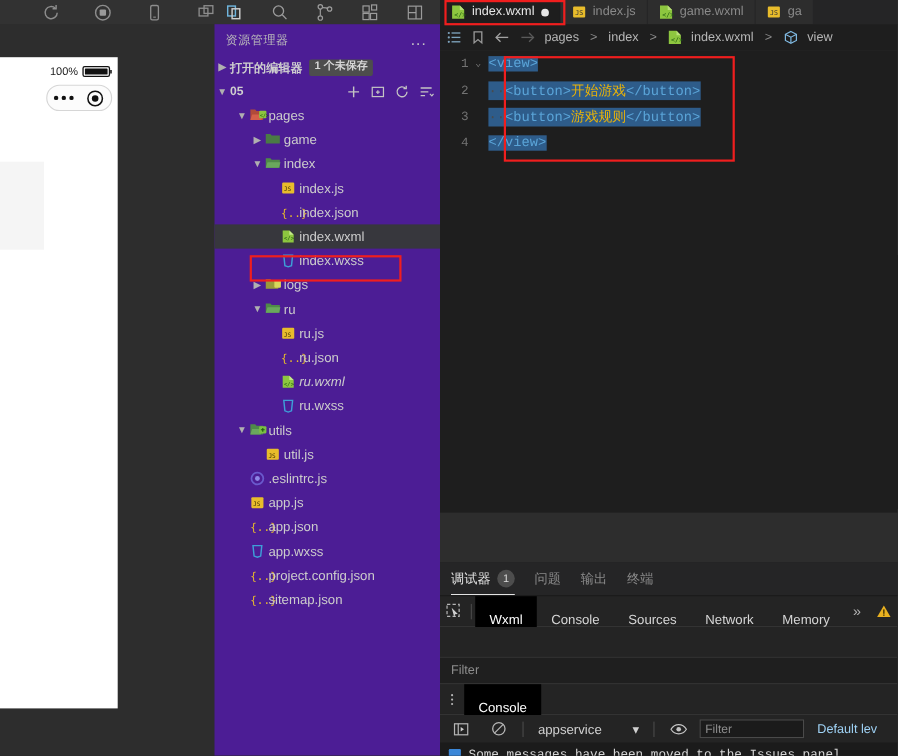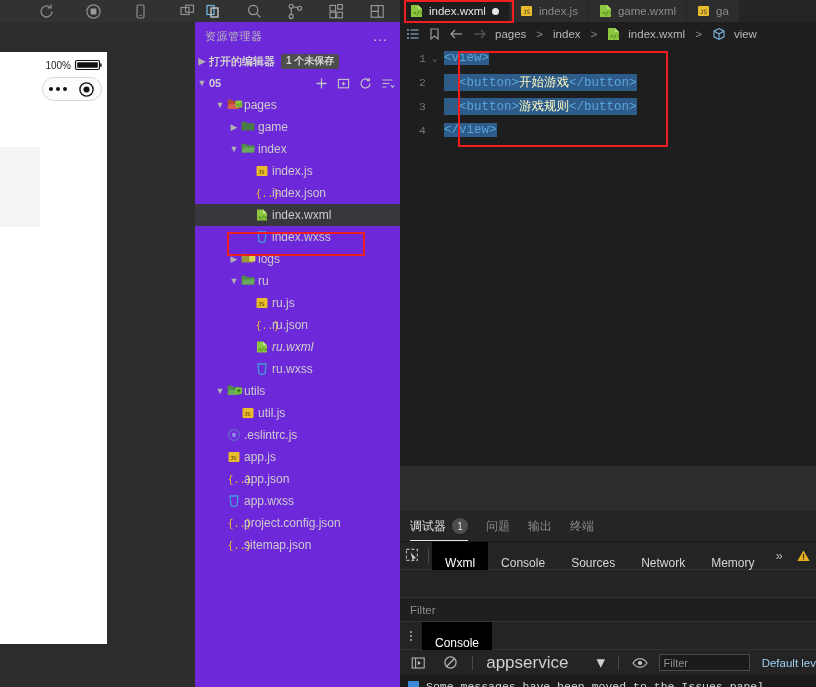--- a/index.html
+++ b/index.html
@@ -66,21 +66,21 @@
     display: flex; align-items: center; justify-content: space-around;
     background: #fcfcfc;
   }
   .dots { display: flex; gap: 3px; }
   .dot { width: 4px; height: 4px; border-radius: 50%; background: #111; }
   .phone-body { position: absolute; left: 0; top: 95px; width: 40px; height: 80px; background: #f5f5f5; }
 
   
   .explorer {
     position: absolute; left: 195px; top: 22px; width: 205px; height: 665px;
-    background: #6d28d9; color: #cfcfcf;
+    background: #4c1d95; color: #cfcfcf;
   }
   .exp-head {
     height: 28px; display: flex; align-items: center; justify-content: space-between;
     padding: 0 12px 0 10px; font-size: 11px; color: #bbbbbb; letter-spacing: .5px;
   }
   .exp-dots { font-size: 14px; color: #c8c8c8; letter-spacing: 1px; cursor: pointer; }
   .exp-row {
     height: 22px; display: flex; align-items: center; font-size: 12px; color: #cccccc;
     cursor: pointer; padding-right: 6px;
   }
@@ -102,21 +102,21 @@
   .editor {
     position: absolute; left: 400px; top: 46px; width: 416px; height: 420px;
     background: #1e1e1e; font-family: "Liberation Mono", monospace; font-size: 12.5px;
   }
   .code-line { display: flex; height: 24px; align-items: center; }
   .gutter { width: 26px; text-align: right; color: #737373; font-size: 11.5px; padding-right: 6px; flex: 0 0 32px; }
   .fold { width: 12px; color: #7a7a7a; font-size: 9px; flex: 0 0 12px; }
   .ctext { white-space: pre; }
   .sel { background: #2e5c8a; }
   .tagb { color: #5aa4d8; }
-  .txt { color: #fef9c3; }
+  .txt { color: #eab308; }
   .invis { color: #4a4a4a; }
   .code-hl {
     position: absolute; left: 58px; top: 5px; width: 210px; height: 96px;
     border: 2px solid #f01e1e; pointer-events: none; z-index: 8;
   }
 
   
   .panel { position: absolute; left: 400px; top: 466px; width: 416px; height: 221px; background: #252526; margin-top: 45px; }
   .panel-tabs { height: 30px; display: flex; align-items: center; padding-left: 10px; gap: 18px; background:#252526; }
   .ptab { font-size: 12px; color: #8a8a8a; cursor: pointer; height: 30px; display: flex; align-items: center; gap: 6px; }
@@ -147,21 +147,21 @@
     padding-left: 10px; font-size: 11.5px; color: #8d8d8d; border-top: 1px solid #333;
   }
   .console-head { height: 28px; background: #242424; display: flex; align-items: center; border-top: 1px solid #333; }
   .kebab { width: 22px; height: 28px; display: flex; flex-direction: column; align-items: center; justify-content: center; gap: 2px; cursor:pointer;}
   .kdot { width: 2px; height: 2px; background: #b5b5b5; border-radius: 50%; }
   .console-toolbar {
     height: 26px; background: #242424; display: flex; align-items: center; gap: 4px;
     border-top: 1px solid #333; padding-left: 4px;
   }
   .ct-select {
-    font-size: 17px; color: #d0d0d0; display: flex; align-items: center; gap: 28px;
+    font-size: 12px; color: #d0d0d0; display: flex; align-items: center; gap: 28px;
     padding: 0 6px; cursor: pointer;
   }
   .ct-filter {
     width: 95px; height: 17px; background: #1b1b1b; border: 1px solid #4a4a4a;
     font-size: 11px; color: #8d8d8d; padding: 0 4px; display: flex; align-items: center;
   }
   .ct-level { font-size: 11.5px; color: #9fd2f5; margin-left: 8px; white-space: nowrap; cursor: pointer; }
   .console-msg {
     height: 22px; background: #1b1b1b; display: flex; align-items: center; gap: 7px;
     padding-left: 8px; font-family: "Liberation Mono", monospace; font-size: 11.5px; color: #d6d6d6;

